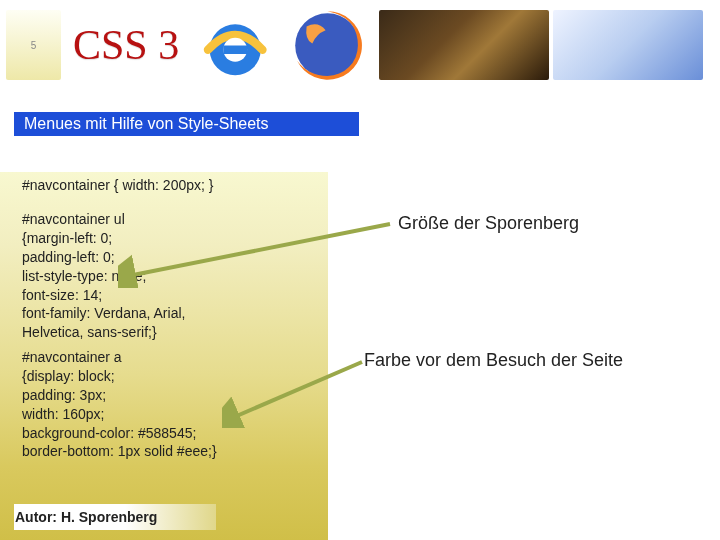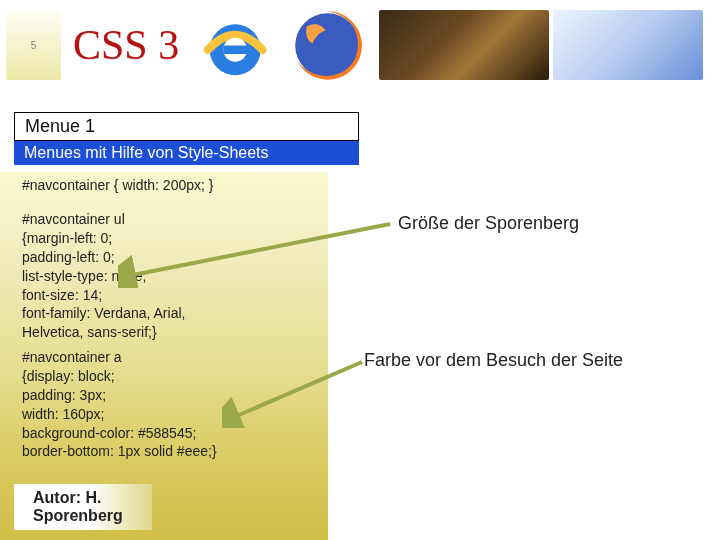--- a/index.html
+++ b/index.html
@@ -113,23 +113,23 @@
   
   .arrow {
     position: absolute;
     pointer-events: none;
   }
 
   
   .author-box {
     position: absolute;
     left: 14px; bottom: 10px;
-    width: 138px;
-    padding: 5px 19px;
-    font-size: 16px;
+    width: 202px;
+    padding: 5px 1px;
+    font-size: 14px;
     font-weight: bold;
     color: #222;
     background: linear-gradient(90deg, #fff 0%, #fff 55%, #e0d78a 100%);
   }
 </style>
 </head>
 <body>
 
 <div class="slide">
 
@@ -152,21 +152,20 @@
         <path d="M 50 14 A 36 36 0 1 1 18 66 Q 30 82 50 82 A 32 32 0 0 0 82 50 Q 82 24 58 16 Z" fill="#f77b1f"></path>
         <path d="M 28 30 Q 40 24 48 34 Q 38 38 34 48 Q 26 44 28 30 Z" fill="#f9a043"></path>
       </svg>
     </div>
     <div class="photo"></div>
     <div class="code-photo"></div>
   </div>
 
   <div class="title-row">
     <div class="sub-group">
-      <div class="sub-top">Menue 1</div>
       <div class="sub-bottom">Menues mit Hilfe von Style-Sheets</div>
     </div>
   </div>
 
   <div class="left-panel"></div>
 
   <div class="code-block code1">#navcontainer { width: 200px; }</div>
   <div class="code-block code2">#navcontainer ul
 {margin-left: 0;
 padding-left: 0;

